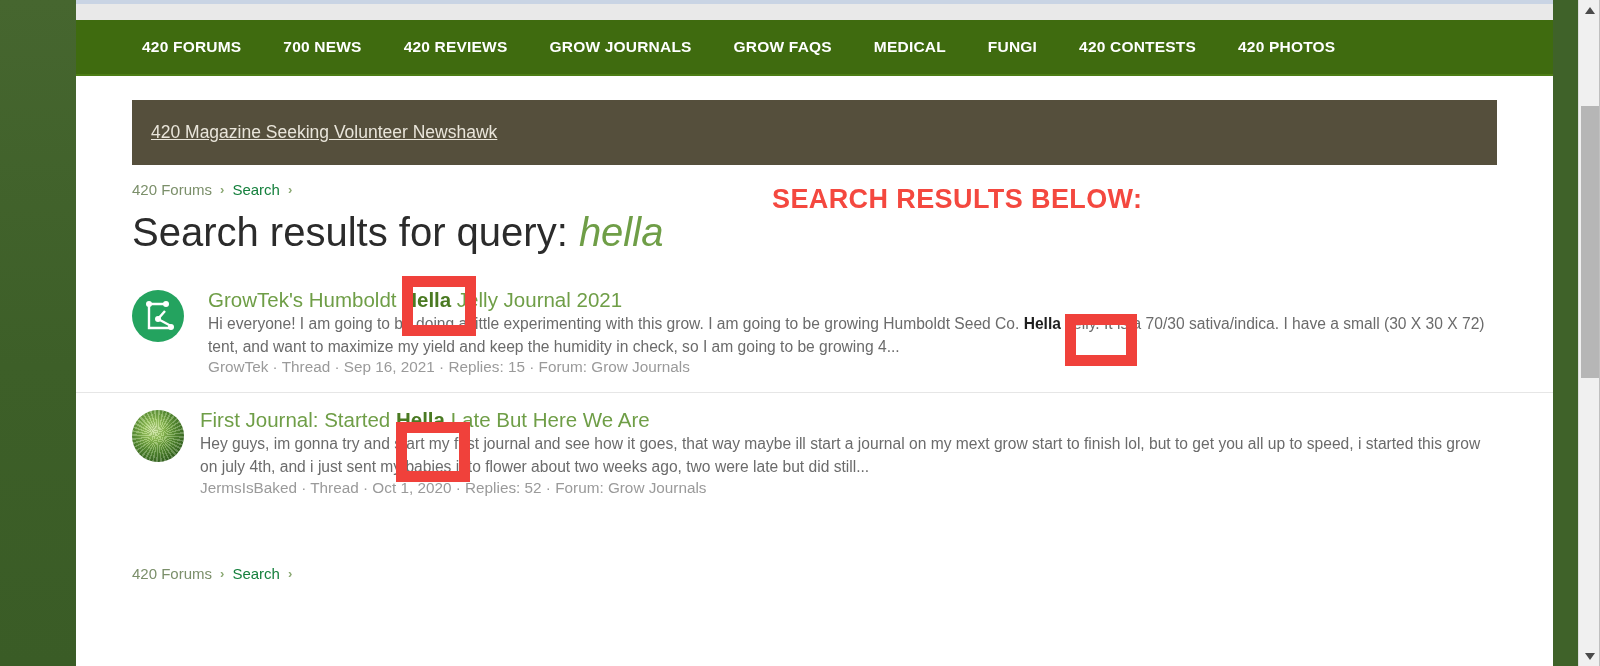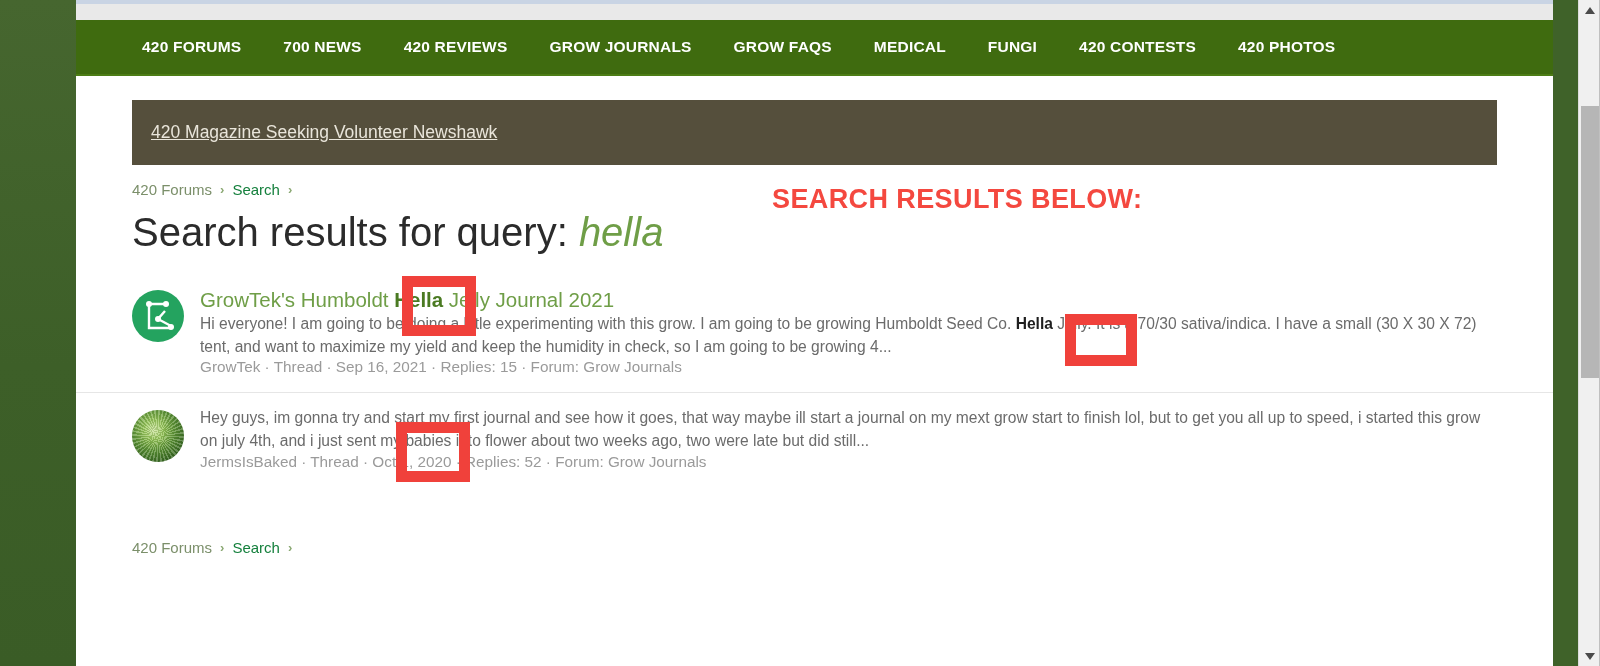--- a/index.html
+++ b/index.html
@@ -121,21 +121,21 @@
     white-space: nowrap;
   }
 
   
   .results { margin-top: 18px; }
   .result-row {
     display: flex;
     padding: 14px 56px 16px 56px;
     border-top: 1px solid #e6e6e6;
   }
-  .result-row:first-child { border-top: none; }
+  .result-row:first-child { border-top: none; gap: 8px; }
 
   .avatar {
     width: 52px; height: 52px;
     border-radius: 50%;
     flex: 0 0 52px;
     margin-top: 3px;
     overflow: hidden;
     position: relative;
   }
   .avatar-a { background: #24a35f; }
@@ -302,20 +302,21 @@
             <span>Replies: 15</span>
             <span>·</span>
             <span>Forum: Grow Journals</span>
           </div>
         </div>
       </div>
 
       <div class="result-row">
         <div class="avatar avatar-b"></div>
         <div class="result-body">
+          <div class="result-title"><span>First Journal: Started </span><span class="hl">Hella</span><span> Late But Here We Are</span></div>
           <div class="result-snippet"><span>Hey guys, im gonna try and start my first journal and see how it goes, that way maybe ill start a journal on my mext grow start to finish lol, but to get you all up to speed, i started this grow on july 4th, and i just sent my babies into flower about two weeks ago, two were late but did still...</span></div>
           <div class="result-meta">
             <span>JermsIsBaked</span>
             <span>·</span>
             <span>Thread</span>
             <span>·</span>
             <span>Oct 1, 2020</span>
             <span>·</span>
             <span>Replies: 52</span>
             <span>·</span>

